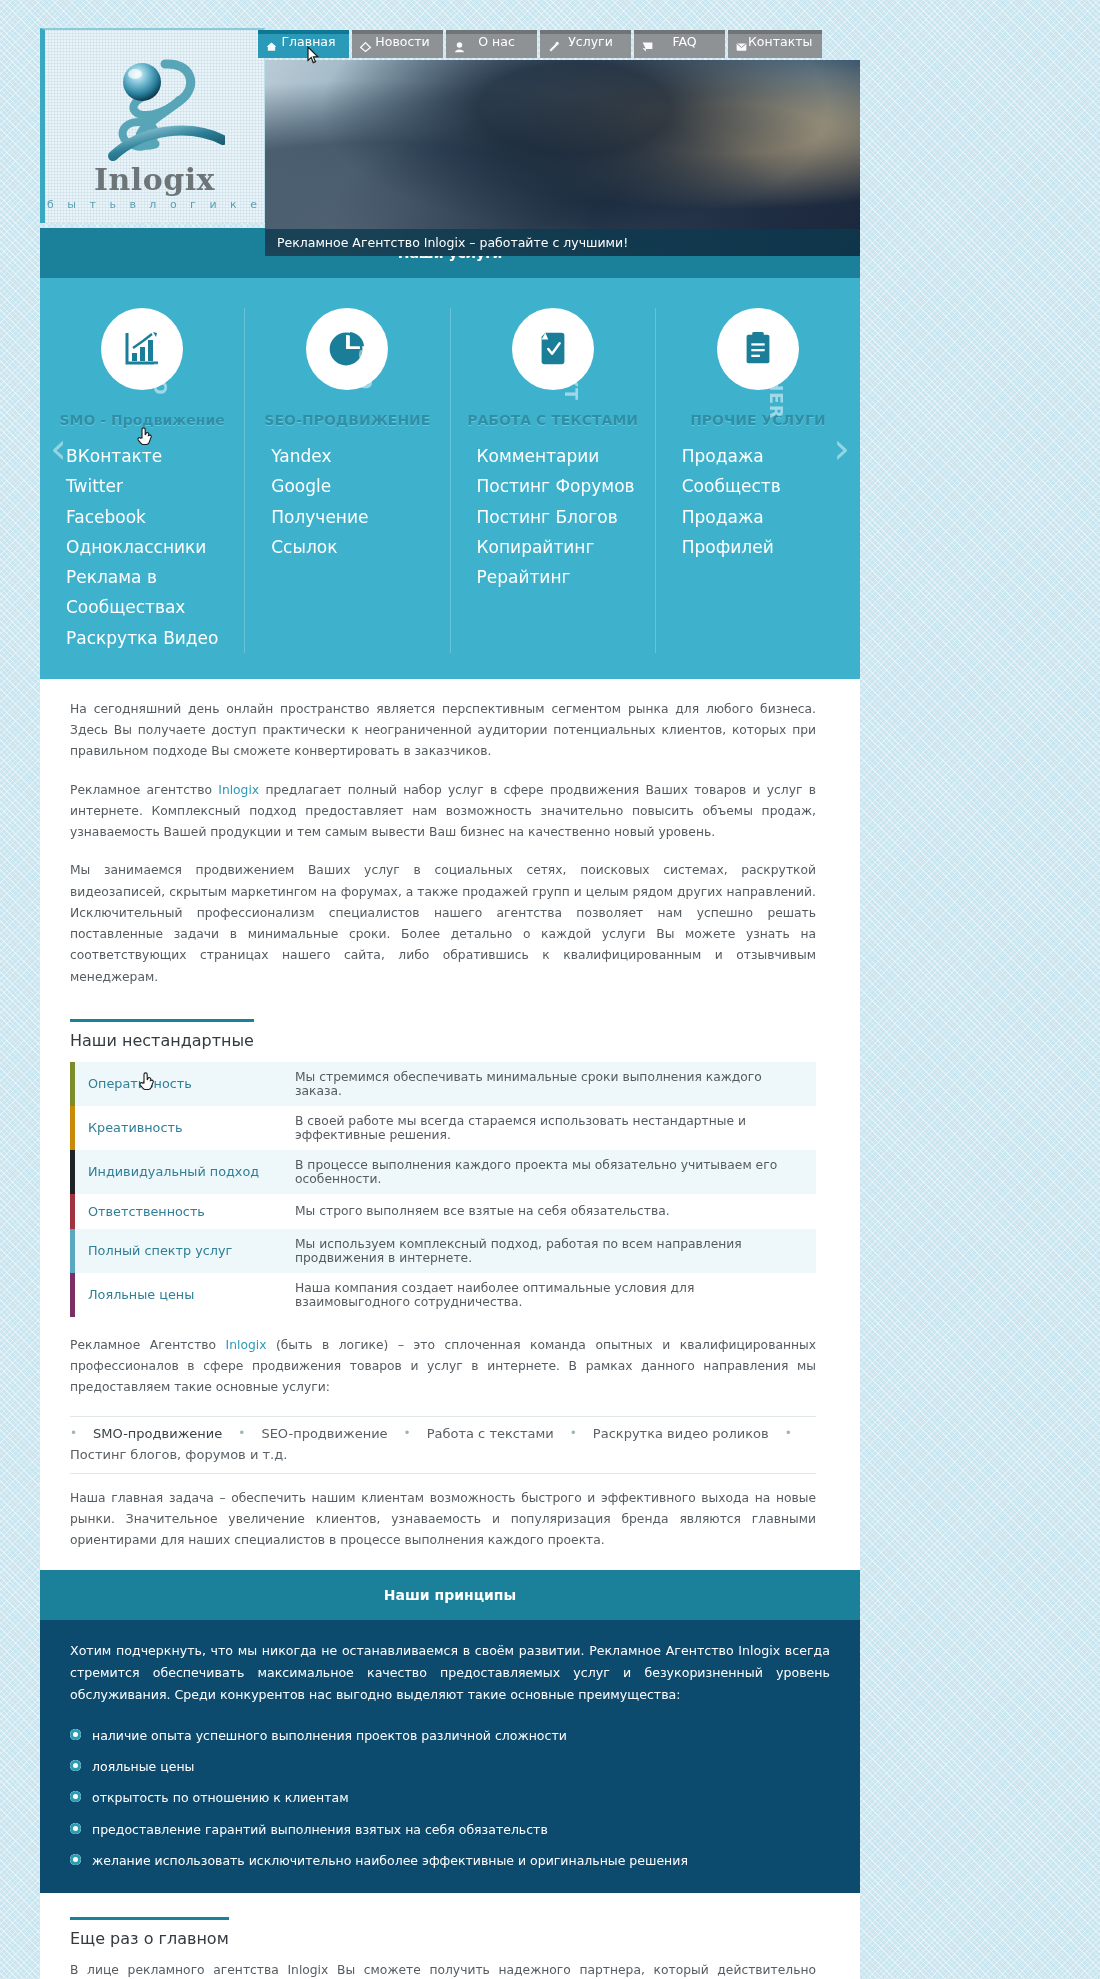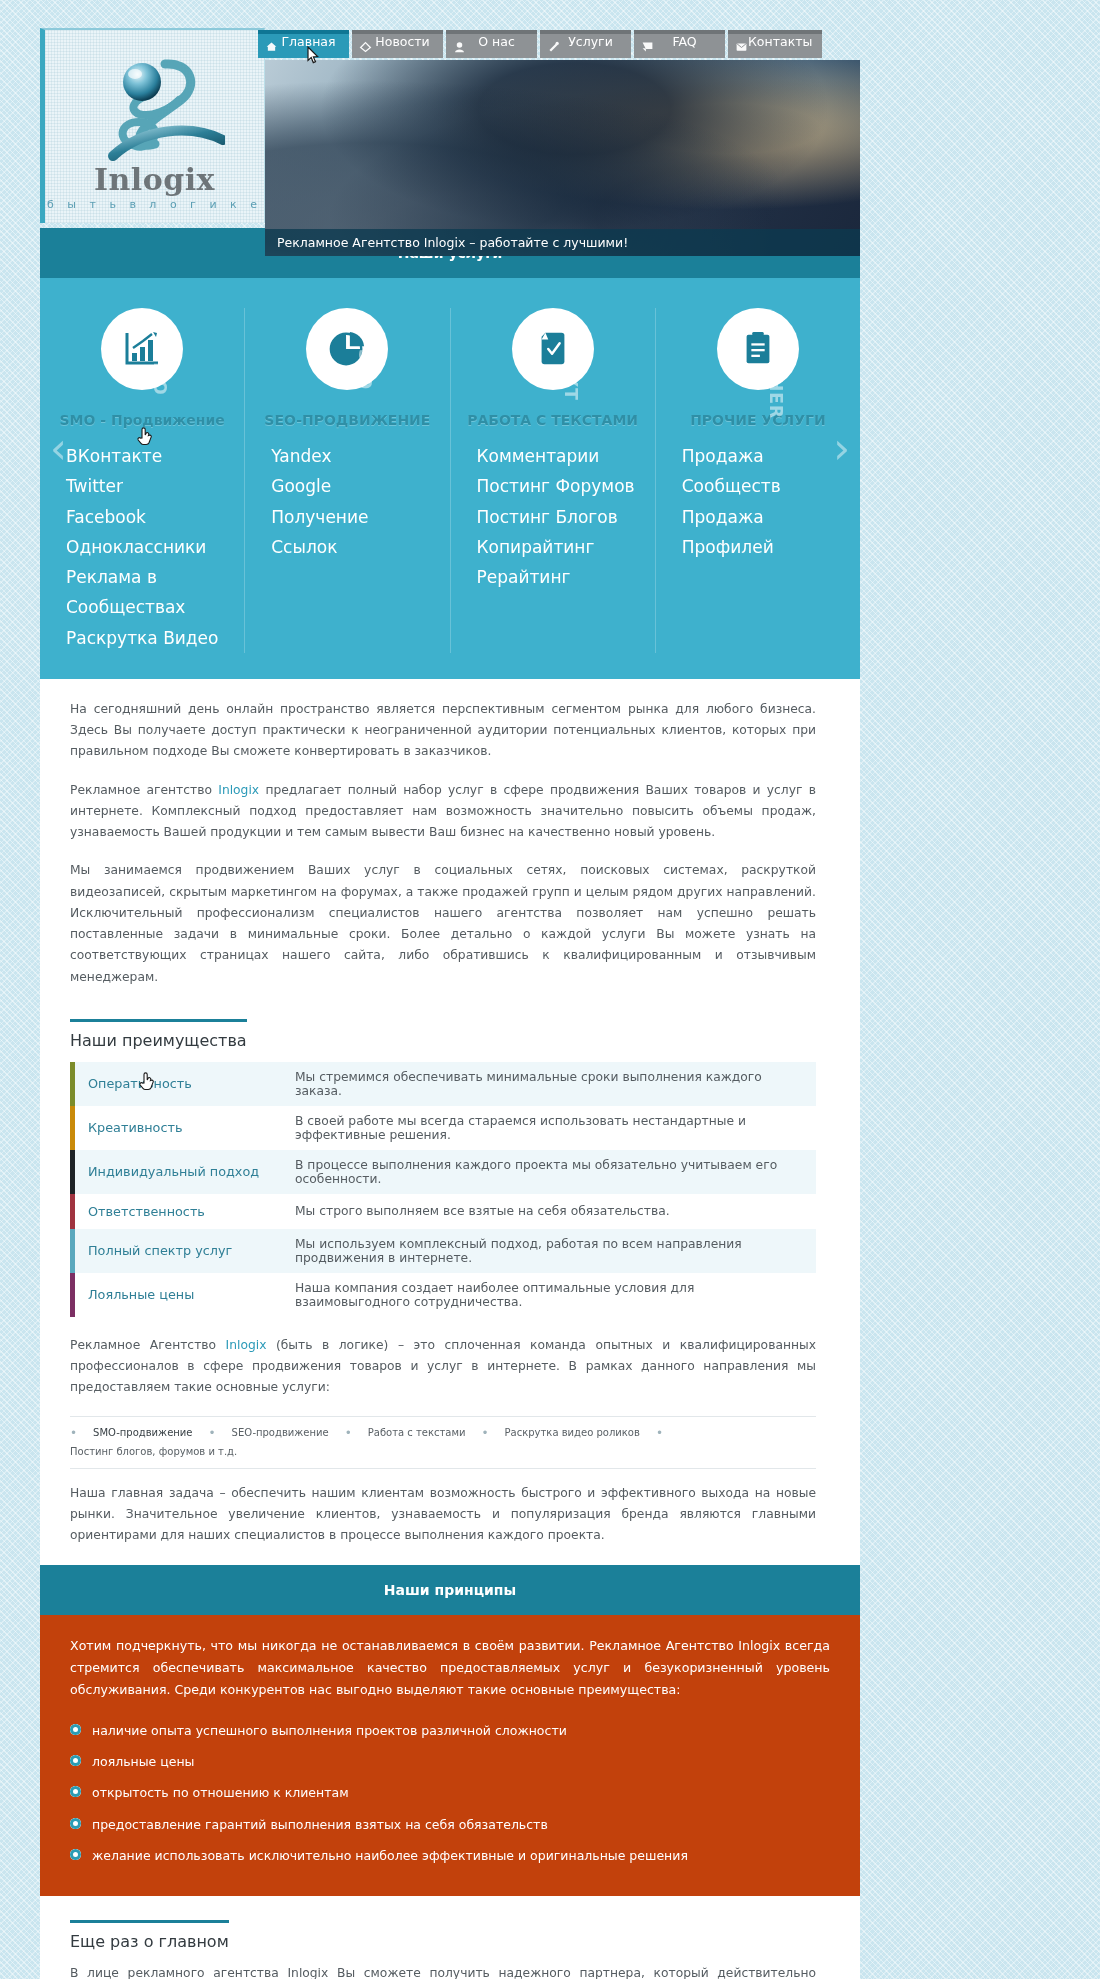--- a/index.html
+++ b/index.html
@@ -271,31 +271,31 @@
     margin: 14px 0 14px 0;
     padding: 9px 0 11px 0;
     border-top: 1px solid #e2e7ea;
     border-bottom: 1px solid #e2e7ea;
     display: flex;
     flex-wrap: wrap;
     align-items: center;
     gap: 6px;
   }
   .taglist .tag {
-    font-size: 10px;
+    font-size: 13px;
     color: #5a6166;
     cursor: pointer;
   }
   .taglist .tag.first { color: #3a4247; }
   .taglist .dot { color: #9fb3bb; font-size: 12px; padding: 0 10px; }
 
   
   .princ {
-    background: #c2410c;
-    padding: 20px 30px 24px 30px;
+    background: #0c4a6e;
+    padding: 20px 30px 16px 30px;
     color: #ffffff;
   }
   .princ p {
     font-size: 12.6px;
     line-height: 1.75;
     text-align: justify;
     margin-bottom: 14px;
   }
   .princ ul { list-style: none; }
   .princ li {
@@ -506,21 +506,21 @@
         <li>Продажа Профилей</li>
       </ul>
     </div>
   </div>
 
   <div class="content">
     <p>На сегодняшний день онлайн пространство является перспективным сегментом рынка для любого бизнеса. Здесь Вы получаете доступ практически к неограниченной аудитории потенциальных клиентов, которых при правильном подходе Вы сможете конвертировать в заказчиков.</p>
     <p><span>Рекламное агентство </span><span class="lnk">Inlogix</span><span> предлагает полный набор услуг в сфере продвижения Ваших товаров и услуг в интернете. Комплексный подход предоставляет нам возможность значительно повысить объемы продаж, узнаваемость Вашей продукции и тем самым вывести Ваш бизнес на качественно новый уровень.</span></p>
     <p>Мы занимаемся продвижением Ваших услуг в социальных сетях, поисковых системах, раскруткой видеозаписей, скрытым маркетингом на форумах, а также продажей групп и целым рядом других направлений. Исключительный профессионализм специалистов нашего агентства позволяет нам успешно решать поставленные задачи в минимальные сроки. Более детально о каждой услуги Вы можете узнать на соответствующих страницах нашего сайта, либо обратившись к квалифицированным и отзывчивым менеджерам.</p>
 
-    <h2 class="sec-head">Наши преимущества</h2>
+    <h2 class="sec-head">Наши нестандартные</h2>
 
     <table class="adv">
       <tbody>
           <tr>
         <td class="k" style="--c:#7c8c2a">Оперативность</td>
         <td class="v">Мы стремимся обеспечивать минимальные сроки выполнения каждого заказа.</td>
       </tr>
       <tr>
         <td class="k" style="--c:#c98a09">Креативность</td>
         <td class="v">В своей работе мы всегда стараемся использовать нестандартные и эффективные решения.</td>

